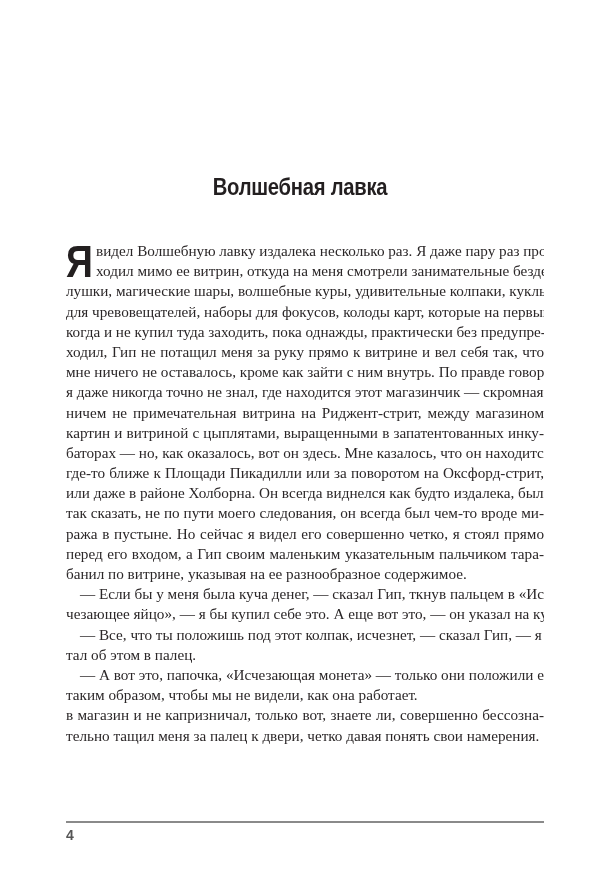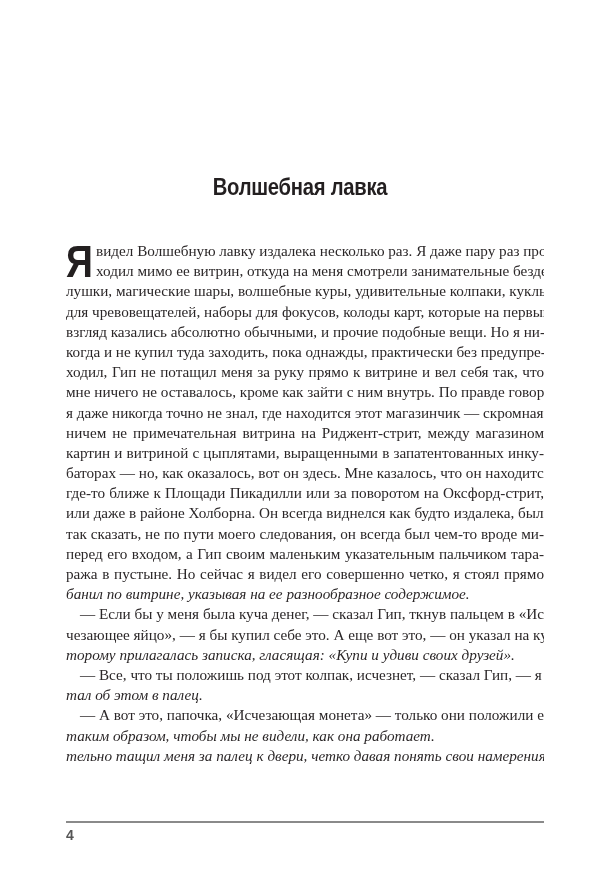--- a/index.html
+++ b/index.html
@@ -12,21 +12,21 @@
   }
   .body {
     position: absolute; left: 66px; top: 241px; width: 478px;
     font-family: "Liberation Serif", serif; font-size: 15.2px; line-height: 20.2px;
     color: #2b2728;
   }
   .line {
     display: block; white-space: nowrap; text-align: justify; text-align-last: justify;
     height: 20.2px; overflow: hidden;
   }
-  .line.last { text-align-last: left; font-style: italic; }
+  .line.last { text-align-last: left; }
   .line.indent { padding-left: 14px; }
   .line.dropcap-pad { padding-left: 30px; }
   .dropcap {
     position: absolute; left: 0; top: 1px;
     font-family: "Liberation Sans", sans-serif; font-weight: bold; font-size: 44px; line-height: 40px;
     color: #231f20; transform: scaleX(0.85); transform-origin: left top;
   }
   .rule {
     position: absolute; left: 66px; top: 821px; width: 478px; height: 0;
     border-top: 2px solid #8a8a8a;
@@ -43,49 +43,48 @@
   <div class="title">Волшебная лавка</div>
 
   <div class="body">
     <span class="dropcap">Я</span>
     <div id="text-flow">
         <div>
           <span class="line dropcap-pad">видел Волшебную лавку издалека несколько раз. Я даже пару раз про-</span>
           <span class="line dropcap-pad">ходил мимо ее витрин, откуда на меня смотрели занимательные безде-</span>
           <span class="line">лушки, магические шары, волшебные куры, удивительные колпаки, куклы</span>
           <span class="line">для чревовещателей, наборы для фокусов, колоды карт, которые на первый</span>
-          <span class="line">взгляд казались абсолютно обычными, и прочие подобные вещи. Но я ни-</span>
           <span class="line">когда и не купил туда заходить, пока однажды, практически без предупре-</span>
           <span class="line">ходил, Гип не потащил меня за руку прямо к витрине и вел себя так, что</span>
           <span class="line">мне ничего не оставалось, кроме как зайти с ним внутрь. По правде говоря,</span>
           <span class="line">я даже никогда точно не знал, где находится этот магазинчик — скромная,</span>
           <span class="line">ничем не примечательная витрина на Риджент-стрит, между магазином</span>
           <span class="line">картин и витриной с цыплятами, выращенными в запатентованных инку-</span>
           <span class="line">баторах — но, как оказалось, вот он здесь. Мне казалось, что он находится</span>
           <span class="line">где-то ближе к Площади Пикадилли или за поворотом на Оксфорд-стрит,</span>
           <span class="line">или даже в районе Холборна. Он всегда виднелся как будто издалека, был,</span>
           <span class="line">так сказать, не по пути моего следования, он всегда был чем-то вроде ми-</span>
+          <span class="line">ража в пустыне. Но сейчас я видел его совершенно четко, я стоял прямо</span>
           <span class="line">перед его входом, а Гип своим маленьким указательным пальчиком тара-</span>
-          <span class="line">ража в пустыне. Но сейчас я видел его совершенно четко, я стоял прямо</span>
           <span class="line last">банил по витрине, указывая на ее разнообразное содержимое.</span>
         </div>
         <div>
           <span class="line indent">— Если бы у меня была куча денег, — сказал Гип, ткнув пальцем в «Ис-</span>
           <span class="line">чезающее яйцо», — я бы купил себе это. А еще вот это, — он указал на куклу</span>
-          <span class="line last">торому прилагалась записка, гласящая: «Купи и удиви своих друзей».</span>
         </div>
         <div>
           <span class="line indent">— Все, что ты положишь под этот колпак, исчезнет, — сказал Гип, — я чи-</span>
           <span class="line last">тал об этом в палец.</span>
         </div>
         <div>
           <span class="line indent">— А вот это, папочка, «Исчезающая монета» — только они положили ее</span>
           <span class="line last">таким образом, чтобы мы не видели, как она работает.</span>
         </div>
         <div>
+          <span class="line">в магазин и не капризничал, только вот, знаете ли, совершенно бессозна-</span>
           <span class="line last">тельно тащил меня за палец к двери, четко давая понять свои намерения.</span>
         </div>
       </div>
   </div>
 
   <div class="rule"></div>
   <div class="pagenum">4</div>
 </div>
 
 </body></html>

